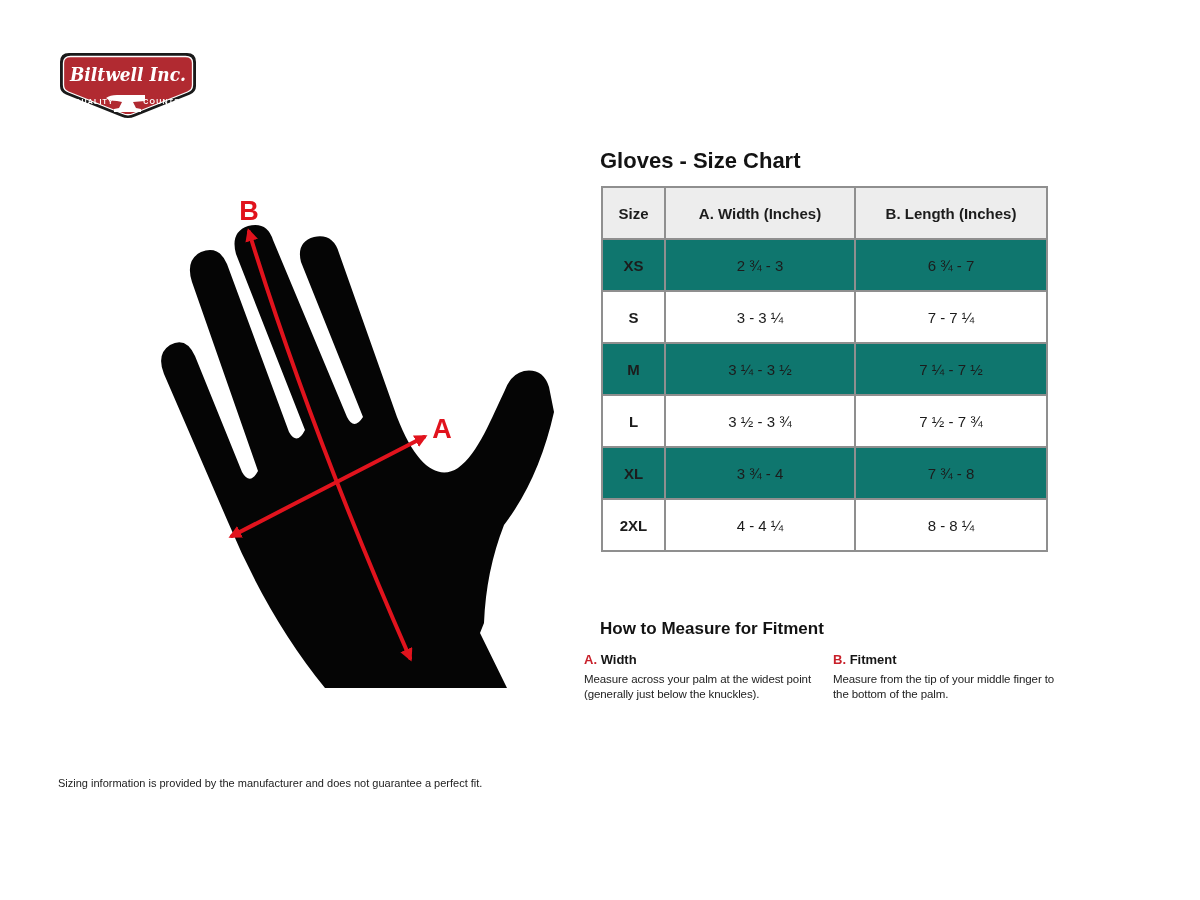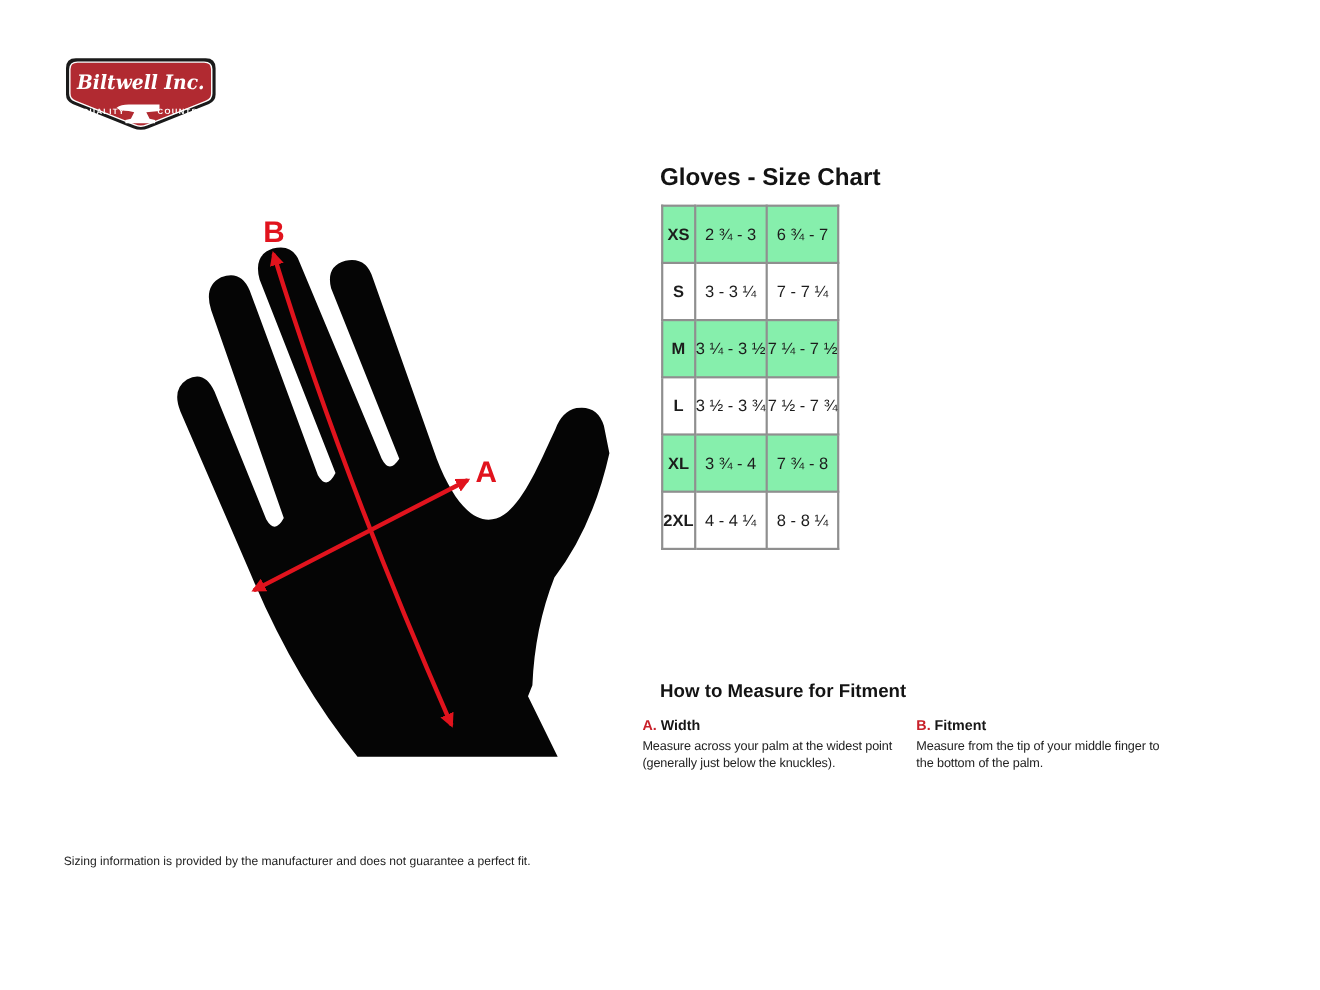--- a/index.html
+++ b/index.html
@@ -18,21 +18,21 @@
   
   #size-chart-title{left:600px;top:148px;font-size:22px;font-weight:700;color:#131313;}
   #size-table{left:601px;top:186px;border-collapse:collapse;table-layout:fixed;}
   #size-table th,#size-table td{
     border:2px solid #8f8f8f;text-align:center;vertical-align:middle;
     height:50px;padding:0;font-size:15px;color:#1c1c1c;
   }
   #size-table th{font-weight:700;background:#ededed;}
   #size-table td.size-cell{font-weight:700;}
   #size-table .c0{width:61px;} #size-table .c1{width:188px;} #size-table .c2{width:190px;}
-  #size-table tr.shade td{background:#86efac;}
+  #size-table tr.shade td{background:#0f766e;}
   #size-table tr.plain td{background:#ffffff;}
 
   
   #measure-title{left:600px;top:619px;font-size:17px;font-weight:700;color:#131313;}
   .measure-item{top:652px;}
   #measure-item-a{left:584px;width:228px;}
   #measure-item-b{left:833px;width:232px;}
   .m-label{font-size:13px;font-weight:700;color:#161616;}
   .m-letter{color:#c8202a;}
   .m-desc{margin-top:5px;font-size:11.5px;line-height:1.28;letter-spacing:-0.1px;color:#222;}
@@ -78,20 +78,25 @@
   <path d="M 109 52 Q 170 250 270 478" fill="none" stroke="#e1131d" stroke-width="4" stroke-linecap="round" marker-start="url(#ah)" marker-end="url(#ah)"></path>
   <path d="M 92 356 L 284 257" fill="none" stroke="#e1131d" stroke-width="4" stroke-linecap="round" marker-start="url(#ah)" marker-end="url(#ah)"></path>
   <text x="109" y="40" text-anchor="middle" fill="#e1131d" font-family="Liberation Sans, sans-serif" font-weight="700" font-size="27">B</text>
   <text x="302" y="258" text-anchor="middle" fill="#e1131d" font-family="Liberation Sans, sans-serif" font-weight="700" font-size="27">A</text>
 </svg>
 
 <div id="size-chart-title" class="abs">Gloves - Size Chart</div>
 
 <table id="size-table" class="abs">
   <tbody>
+      <tr>
+    <th class="c0">Size</th>
+    <th class="c1">A. Width (Inches)</th>
+    <th class="c2">B. Length (Inches)</th>
+  </tr>
   <tr class="shade">
     <td class="size-cell">XS</td>
     <td>2 ¾ - 3</td>
     <td>6 ¾ - 7</td>
   </tr>
   <tr class="plain">
     <td class="size-cell">S</td>
     <td>3 - 3 ¼</td>
     <td>7 - 7 ¼</td>
   </tr>

